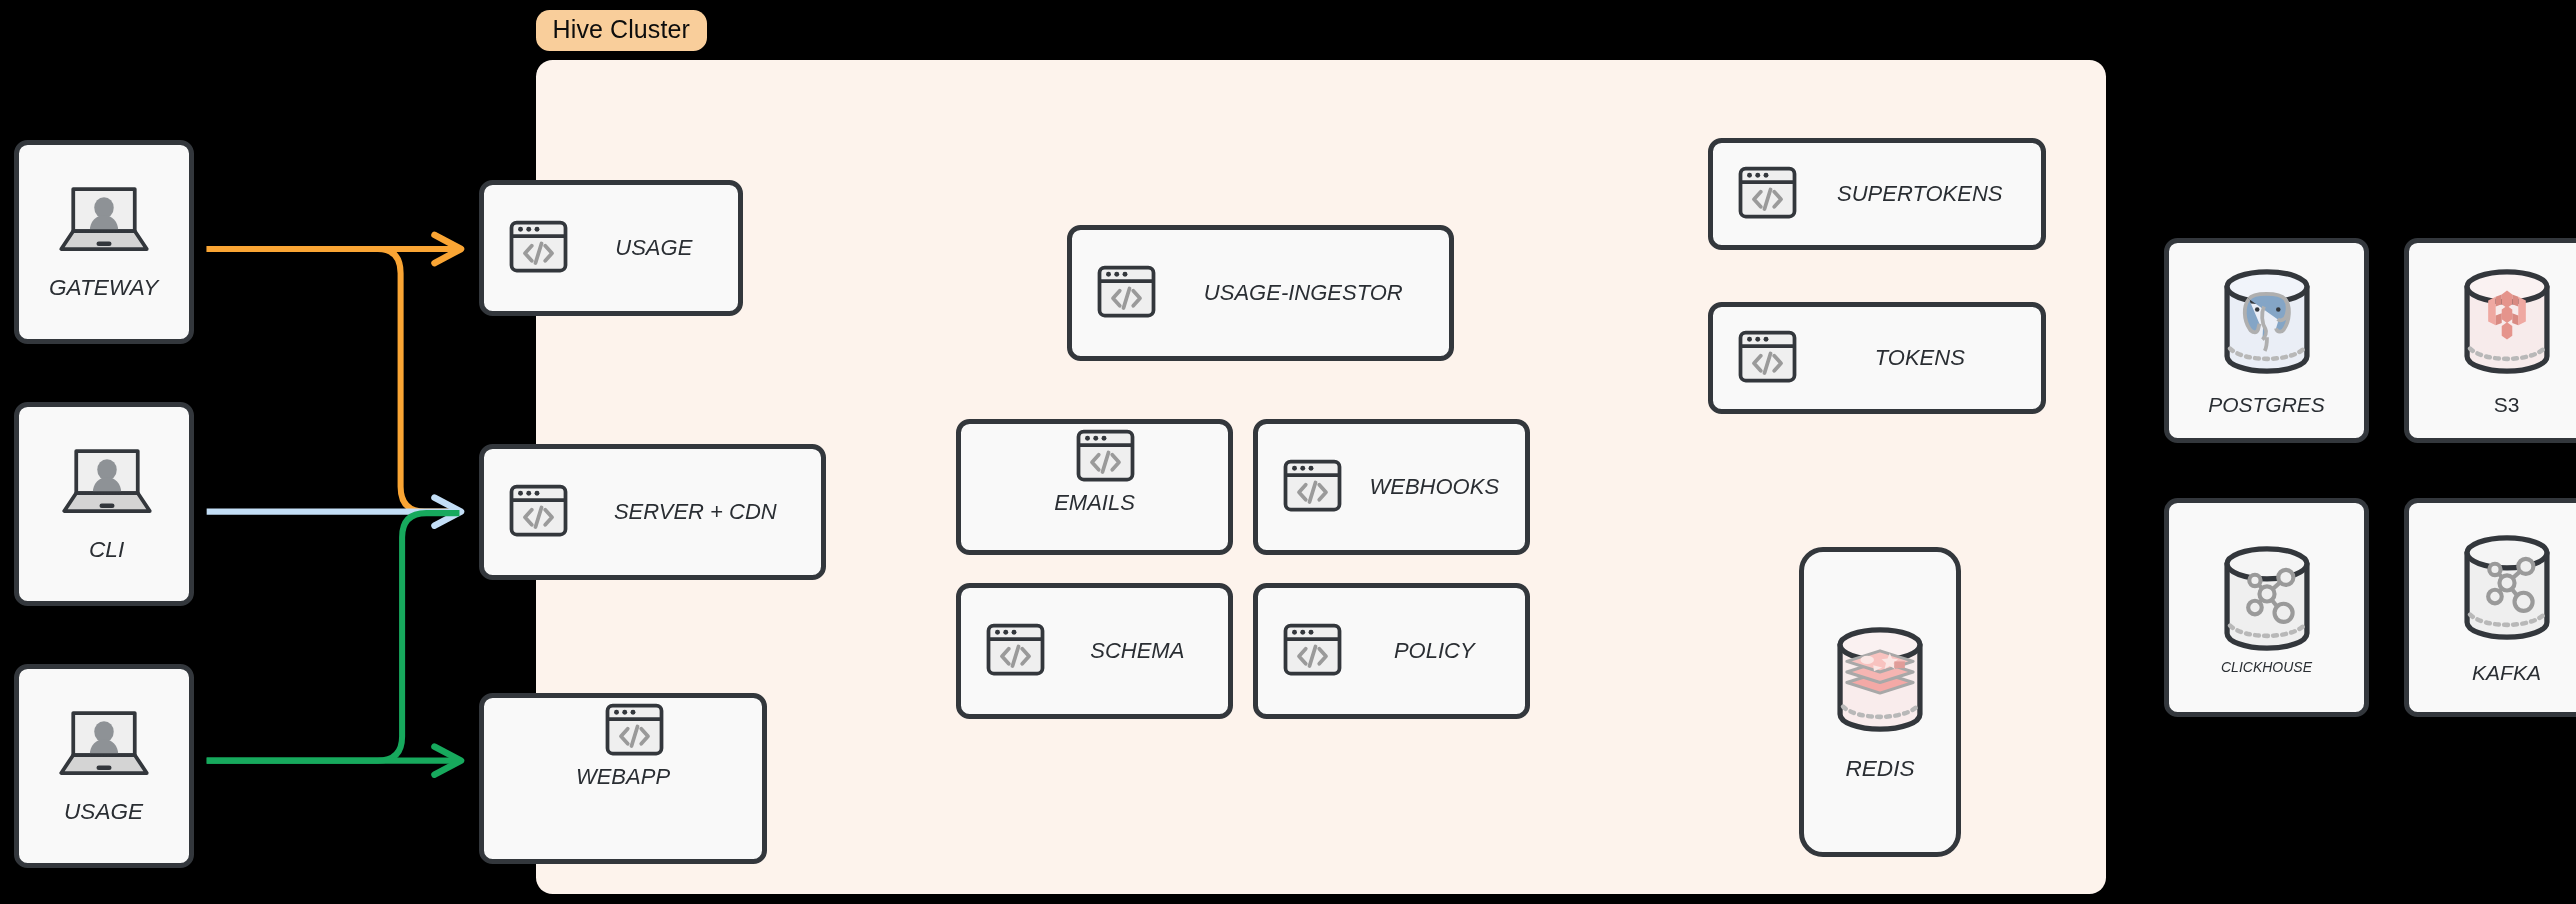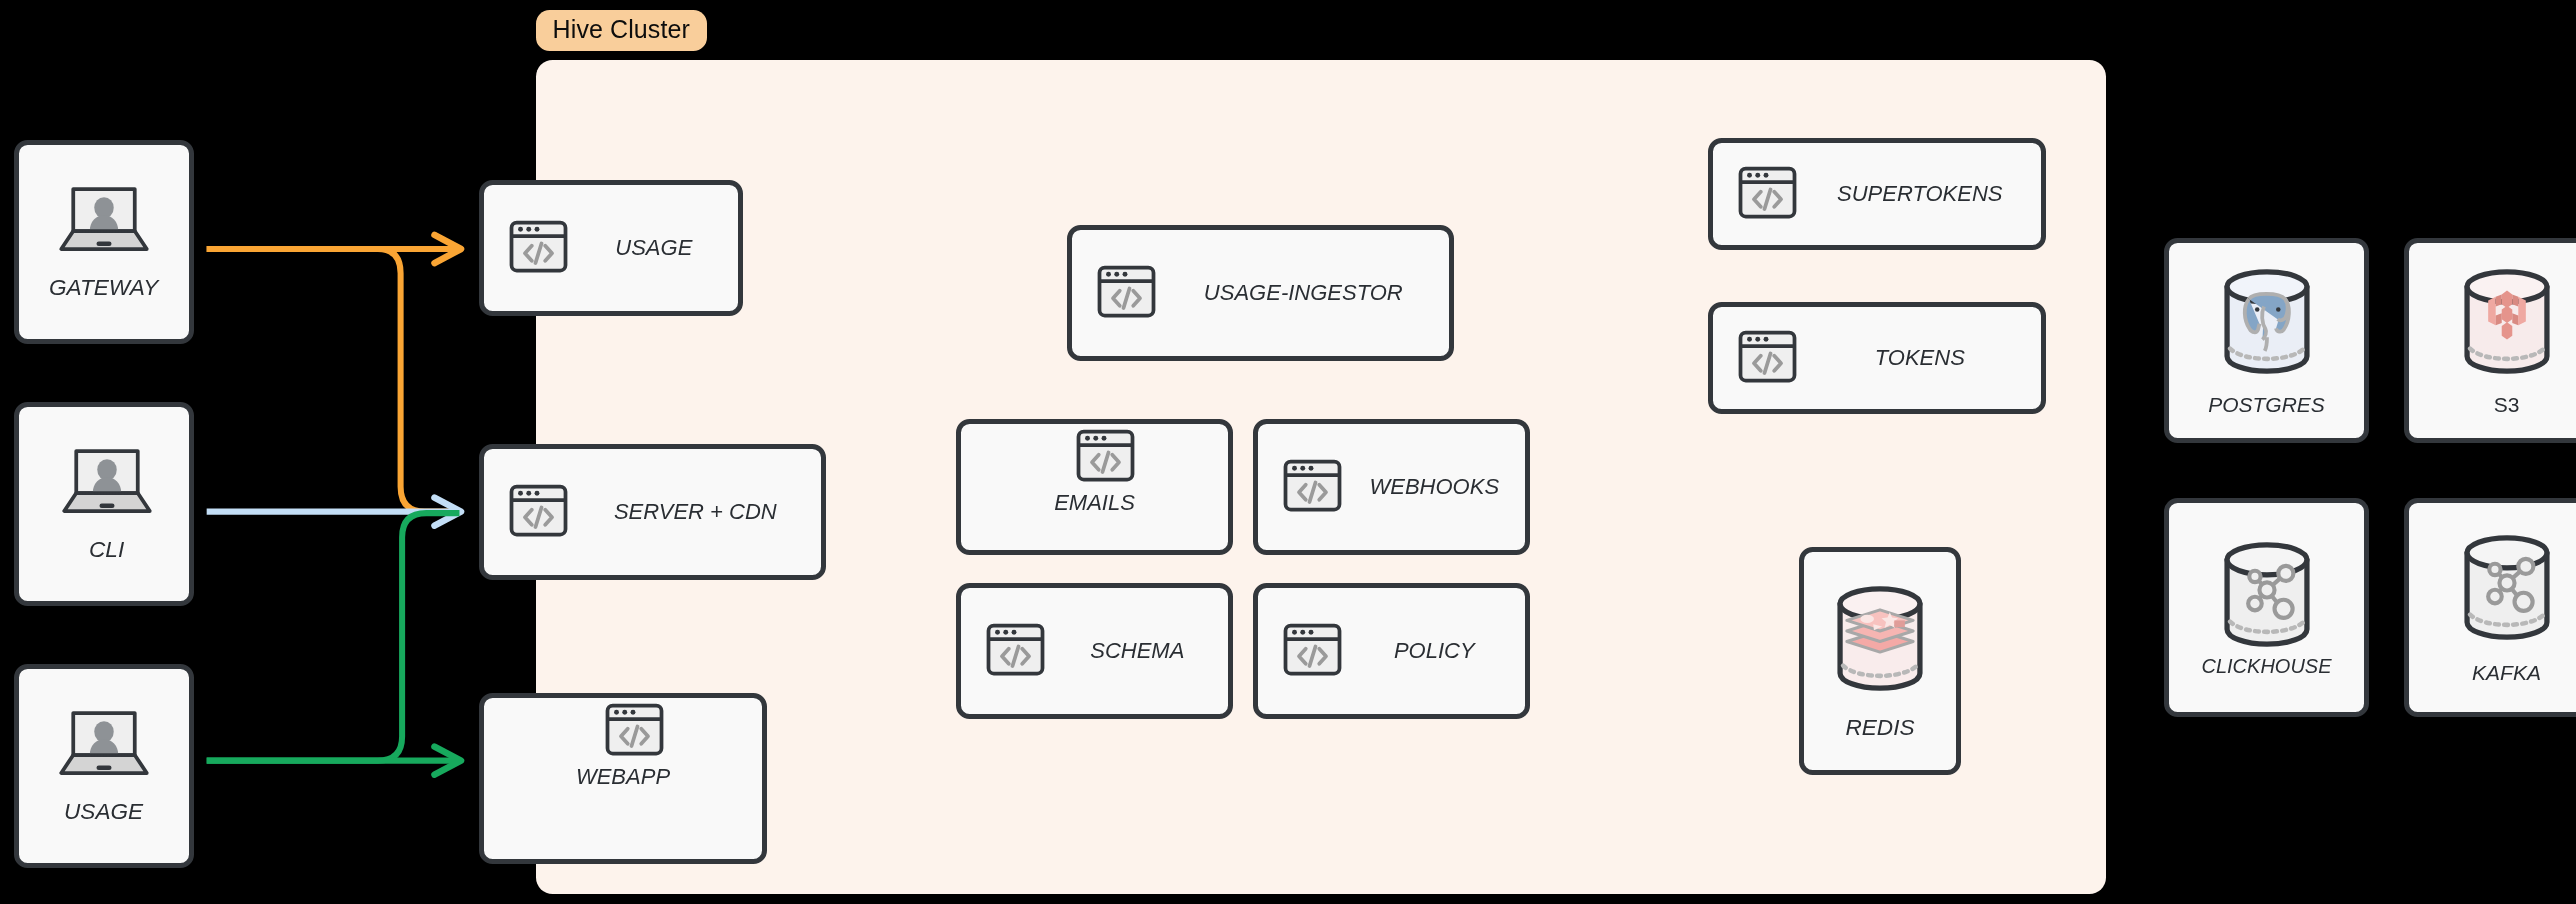--- a/index.html
+++ b/index.html
@@ -290,21 +290,21 @@
         <path d="M6,28 h72" stroke="#33373C" stroke-width="5"></path>
         <circle cx="18" cy="19" r="3.3" fill="#33373C"></circle>
         <circle cx="29" cy="19" r="3.3" fill="#33373C"></circle>
         <circle cx="40" cy="19" r="3.3" fill="#33373C"></circle>
         <path d="M33,41 L24,51 L33,61 M51,41 L60,51 L51,61 M46,38 L38,64" fill="none" stroke="#9A9A9A" stroke-width="5" stroke-linecap="round" stroke-linejoin="round"></path>
       </svg>
     </span>
     <span class="svc-label" style="font-size:22px;">TOKENS</span>
   </div>
 
-  <div class="node vertical db" style="left:1799px; top:547px; width:162px; height:228px;">
+  <div class="node vertical db" style="left:1799px; top:547px; width:162px; height:310px;border-radius:24px;">
     <span class="node-icon-wrap">
       <svg width="110" height="115" viewBox="0 0 146 152">
         <path d="M20,30 v92 a53,20 0 0 0 106,0 v-92 z" fill="#F9ECEC" stroke="#33373C" stroke-width="7" stroke-linejoin="round"></path>
         <ellipse cx="73" cy="30" rx="53" ry="20" fill="#FAF1F1" stroke="#33373C" stroke-width="7"></ellipse>
         <path d="M24,112 a53,22 0 0 0 98,0" fill="none" stroke="#B8B8B8" stroke-width="6" stroke-dasharray="5 7" stroke-linecap="round"></path>
         <g>
           <path d="M73,94 L29,80 L73,66 L117,80 z" fill="#F4A9A6" stroke="#A8A8A8" stroke-width="4" stroke-linejoin="round"></path>
           <path d="M73,80 L29,66 L73,52 L117,66 z" fill="#F6B5B2" stroke="#A8A8A8" stroke-width="4" stroke-linejoin="round"></path>
           <path d="M73,66 L29,52 L73,38 L117,52 z" fill="#F8C2BF" stroke="#A8A8A8" stroke-width="4" stroke-linejoin="round"></path>
           <ellipse cx="56" cy="50" rx="9" ry="5.5" fill="#FAE6E4"></ellipse>
@@ -368,21 +368,21 @@
         <g stroke="#9A9A9A" stroke-width="5.5" fill="none">
           <path d="M57,52 L73,70 L98,48 M57,88 L73,70 L93,95"></path>
           <circle cx="57" cy="52" r="7.5" fill="#EFEFEF"></circle>
           <circle cx="98" cy="48" r="10" fill="#EFEFEF"></circle>
           <circle cx="73" cy="70" r="10" fill="#EFEFEF"></circle>
           <circle cx="57" cy="88" r="9" fill="#EFEFEF"></circle>
           <circle cx="95" cy="95" r="12" fill="#EFEFEF"></circle>
         </g>
       </svg>
     </span>
-    <span class="db-label" style="font-size:20px; margin-top:3px;">CLICKHOUSE</span>
+    <span class="db-label" style="font-size:14px; margin-top:3px;">CLICKHOUSE</span>
   </div>
 
   <div class="node vertical db" style="left:2404px; top:498px; width:205px; height:219px;">
     <span class="node-icon-wrap">
       <svg width="110" height="115" viewBox="0 0 146 152">
         <path d="M20,30 v92 a53,20 0 0 0 106,0 v-92 z" fill="#EFEFEF" stroke="#33373C" stroke-width="7" stroke-linejoin="round"></path>
         <ellipse cx="73" cy="30" rx="53" ry="20" fill="#F5F5F5" stroke="#33373C" stroke-width="7"></ellipse>
         <path d="M24,112 a53,22 0 0 0 98,0" fill="none" stroke="#B8B8B8" stroke-width="6" stroke-dasharray="5 7" stroke-linecap="round"></path>
         <g stroke="#9A9A9A" stroke-width="5.5" fill="none">
           <path d="M57,52 L73,70 L98,48 M57,88 L73,70 L93,95"></path>

